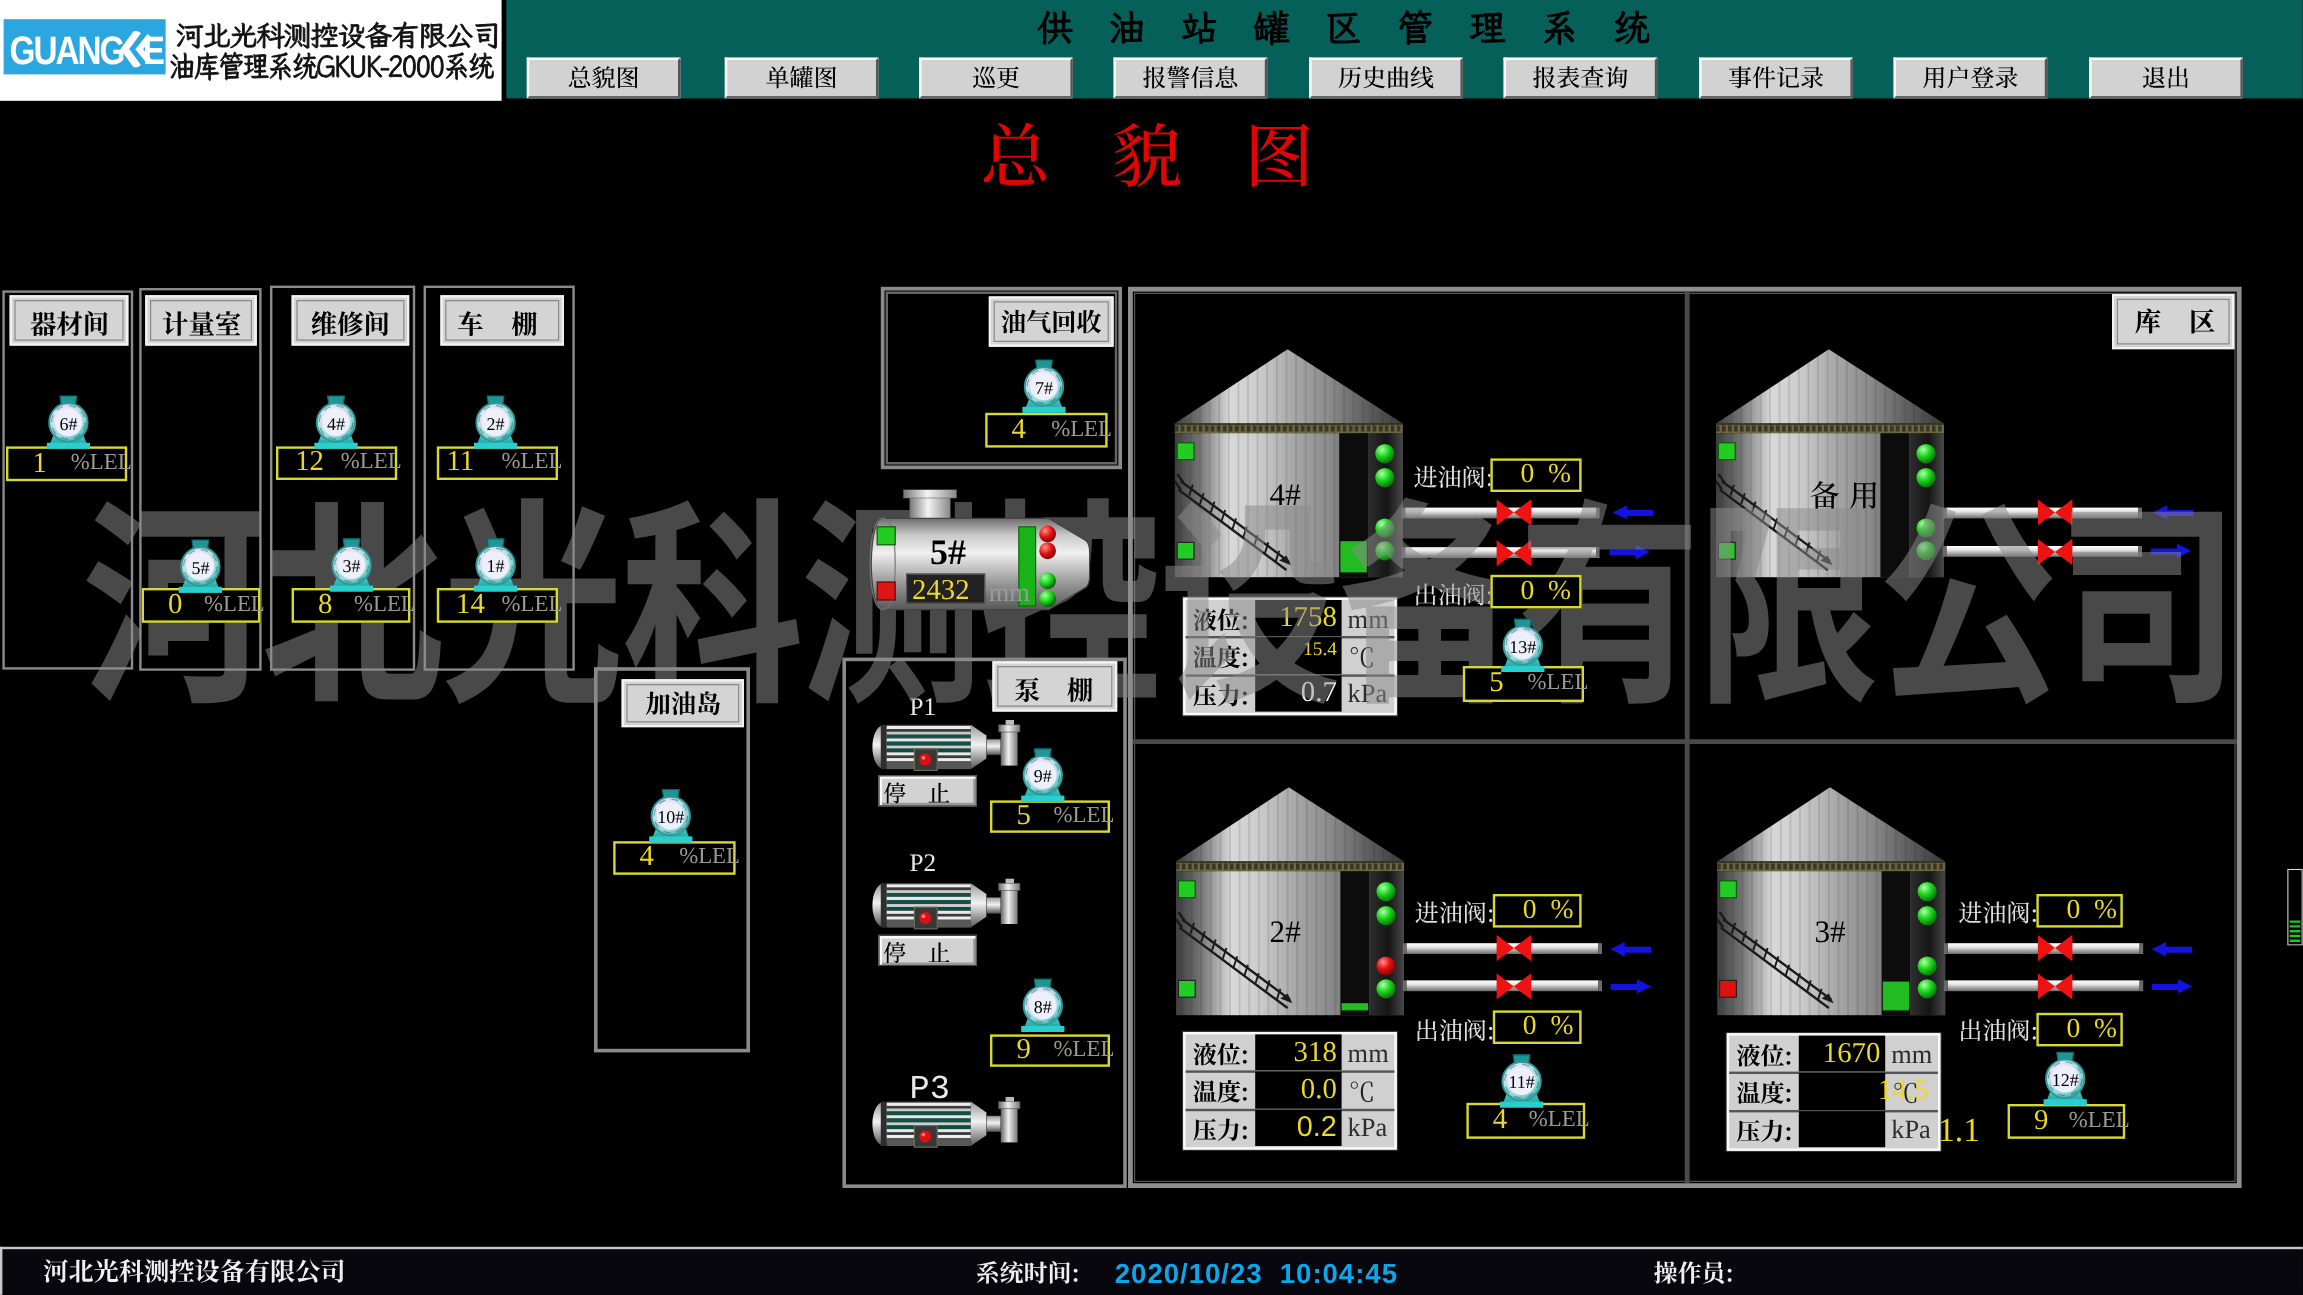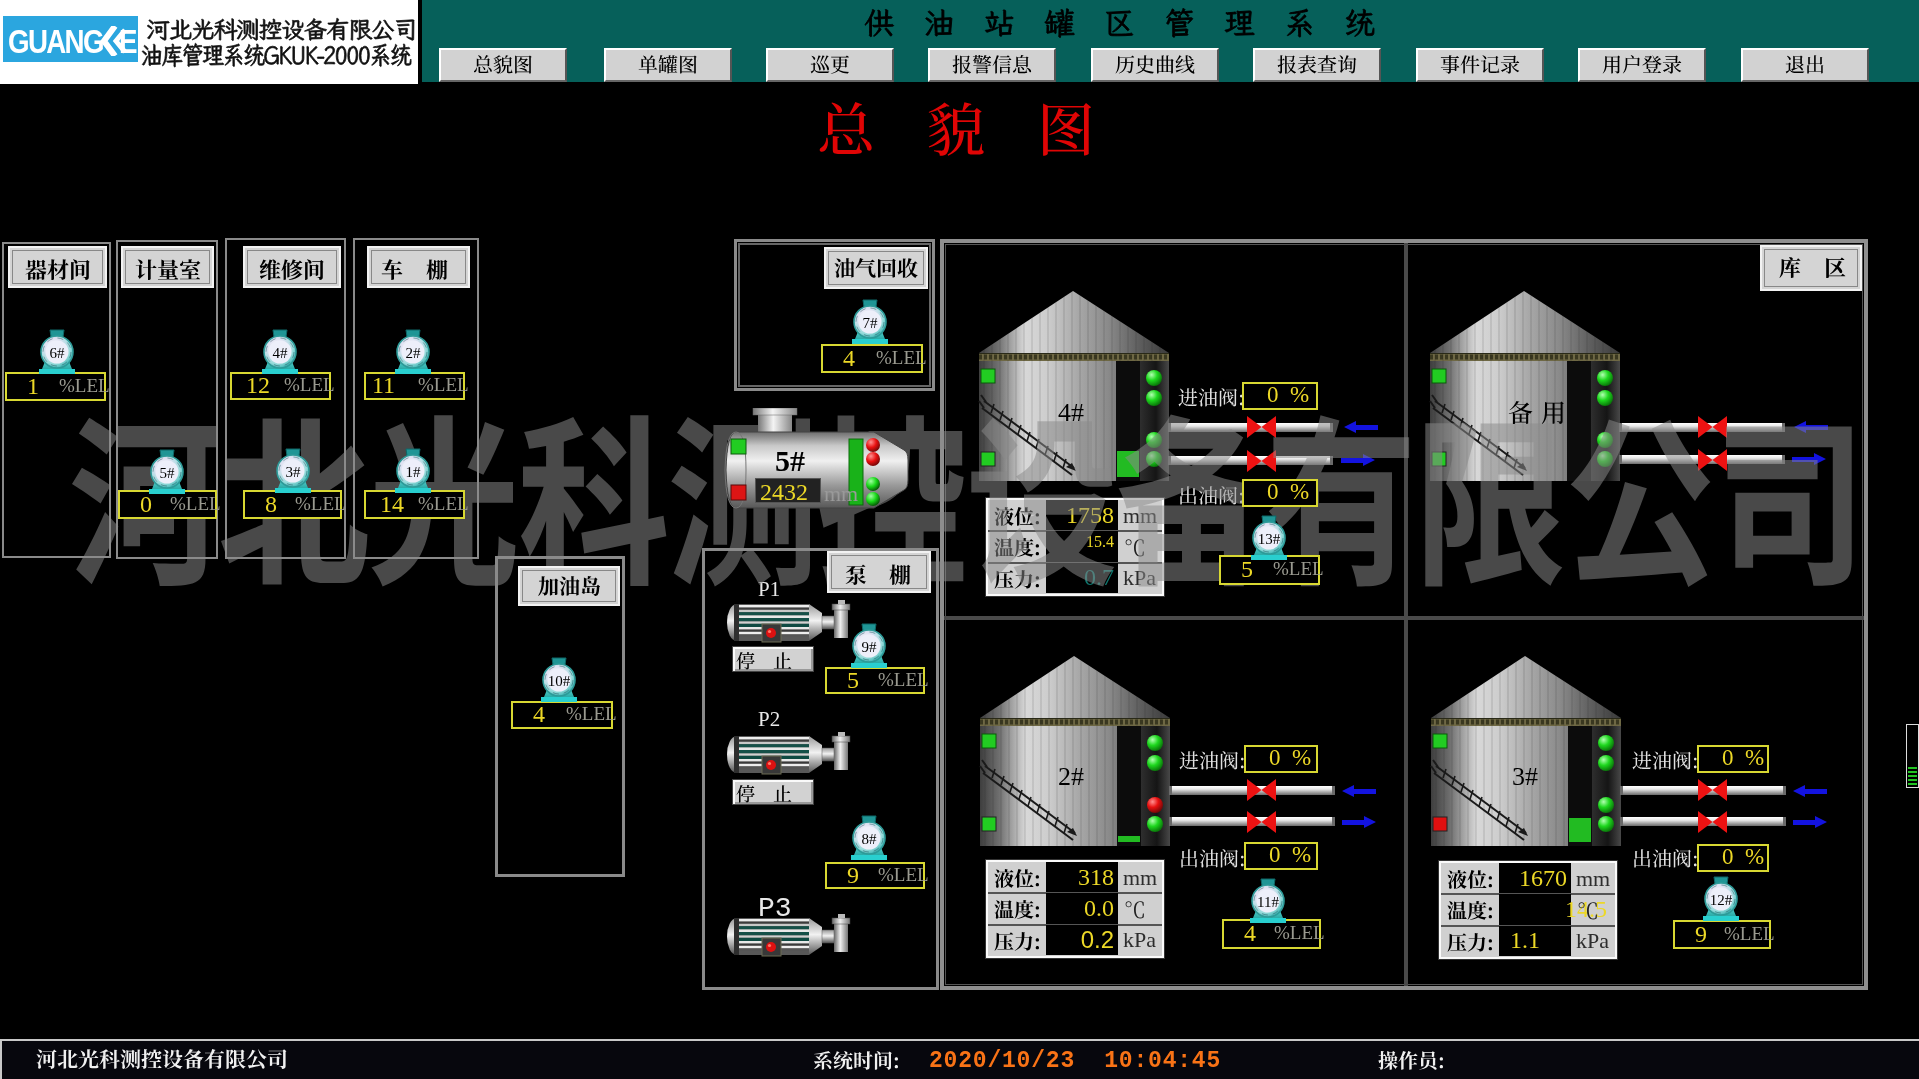--- a/index.html
+++ b/index.html
@@ -1297,21 +1297,21 @@
 <div style="position:absolute;left:988px;top:561.6666666666666px;width:174px;height:2px;background:#555;z-index:6"></div>
 
 <svg style="position:absolute;left:994px;top:567px;z-index:7;overflow:visible" width="49" height="26">
     <g transform="translate(0,20)">
       <path d="M13.4 -6.3 13.2 -6.2C14.1 -5.3 15.1 -3.8 15.5 -2.4C17.7 -1.0 19.4 -5.4 13.4 -6.3ZM16.1 -9.7 14.9 -8.1H12.4V-12.6C12.9 -12.7 13.1 -12.9 13.1 -13.2L10.1 -13.4V-8.1H5.6L5.8 -7.5H10.1V-0.1H3.3L3.5 0.5H18.9C19.2 0.5 19.4 0.4 19.5 0.2C18.6 -0.6 17.2 -1.9 17.2 -1.9L15.9 -0.1H12.4V-7.5H17.6C17.9 -7.5 18.1 -7.6 18.2 -7.8C17.4 -8.6 16.1 -9.7 16.1 -9.7ZM16.9 -16.7 15.6 -15.0H5.4L2.6 -16.2V-10.0C2.6 -6.2 2.5 -1.9 0.6 1.5L0.8 1.7C4.8 -1.5 5.0 -6.4 5.0 -10.0V-14.5H18.6C18.9 -14.5 19.2 -14.6 19.2 -14.8C18.3 -15.6 16.9 -16.7 16.9 -16.7Z M27.8 -16.9C27.8 -15.1 27.8 -13.4 27.7 -11.8H21.6L21.8 -11.2H27.7C27.4 -6.3 26.2 -2.1 20.7 1.5L20.9 1.8C28.3 -1.3 29.8 -5.9 30.2 -11.2H35.1C34.9 -5.8 34.5 -2.0 33.8 -1.4C33.6 -1.2 33.4 -1.1 33.0 -1.1C32.4 -1.1 30.6 -1.2 29.4 -1.3L29.4 -1.1C30.6 -0.9 31.5 -0.5 32.0 -0.1C32.4 0.3 32.5 0.9 32.5 1.6C34.0 1.6 34.9 1.3 35.7 0.6C36.9 -0.5 37.3 -4.3 37.5 -10.8C38.0 -10.9 38.2 -11.0 38.4 -11.2L36.2 -13.1L34.9 -11.8H30.3C30.4 -13.2 30.4 -14.6 30.4 -16.1C30.9 -16.1 31.1 -16.3 31.1 -16.6Z M43.4 0.3C44.3 0.3 45.0 -0.4 45.0 -1.3C45.0 -2.2 44.3 -2.9 43.4 -2.9C42.4 -2.9 41.7 -2.2 41.7 -1.3C41.7 -0.4 42.4 0.3 43.4 0.3ZM43.4 -7.5C44.3 -7.5 45.0 -8.2 45.0 -9.1C45.0 -10.0 44.3 -10.7 43.4 -10.7C42.4 -10.7 41.7 -10.0 41.7 -9.1C41.7 -8.2 42.4 -7.5 43.4 -7.5Z" fill="#000"></path>
     </g>
   </svg>
 
 <div style="position:absolute;left:1046px;top:562.6666666666666px;width:72px;height:30.333333333333332px;background:#000;z-index:6"></div>
 
-<div style="position:absolute;left:1046px;top:564.3333333333333px;color:#0f766e;font-size:24px;font-family:'Liberation Serif',serif;z-index:7;white-space:nowrap">
+<div style="position:absolute;left:1046px;top:564.3333333333333px;color:#ffffff;font-size:24px;font-family:'Liberation Serif',serif;z-index:7;white-space:nowrap">
     <div style="width:68px;text-align:right">0.7</div>
   </div>
 
 <div style="position:absolute;left:1123px;top:565.3333333333333px;color:#2d2d2d;font-size:22px;font-family:'Liberation Serif',serif;z-index:7;white-space:nowrap">kPa</div>
 
 <div style="position:absolute;left:986px;top:860px;width:178px;height:98px;background:#d0d0d0;border:2px solid #fafafa;box-shadow:0 0 0 1px #333;z-index:5"></div>
 
 <svg style="position:absolute;left:994px;top:866px;z-index:7;overflow:visible" width="49" height="26">
     <g transform="translate(0,20)">
       <path d="M1.9 -16.6 1.7 -16.4C2.4 -15.7 3.2 -14.6 3.4 -13.6C5.5 -12.3 7.2 -16.2 1.9 -16.6ZM0.7 -12.2 0.5 -12.0C1.1 -11.3 1.8 -10.2 1.9 -9.2C3.9 -7.8 5.7 -11.5 0.7 -12.2ZM1.7 -4.2C1.5 -4.2 0.9 -4.2 0.9 -4.2V-3.8C1.3 -3.8 1.6 -3.7 1.9 -3.5C2.3 -3.2 2.4 -1.3 2.0 0.8C2.2 1.5 2.6 1.8 3.1 1.8C4.0 1.8 4.7 1.2 4.7 0.2C4.8 -1.6 4.0 -2.3 4.0 -3.4C4.0 -3.9 4.1 -4.6 4.2 -5.2C4.4 -6.2 5.6 -10.3 6.3 -12.5L5.9 -12.6C2.7 -5.3 2.7 -5.3 2.3 -4.6C2.1 -4.2 2.0 -4.2 1.7 -4.2ZM10.9 -16.9V-14.3H5.7L5.9 -13.7H18.9C19.2 -13.7 19.4 -13.8 19.5 -14.0C18.6 -14.8 17.2 -15.9 17.2 -15.9L16.0 -14.3H13.2V-16.1C13.6 -16.2 13.8 -16.4 13.8 -16.6ZM16.2 -9.9C15.9 -7.6 15.2 -5.5 14.2 -3.6C13.2 -4.7 12.5 -6.0 12.1 -7.7L12.8 -8.8C13.3 -8.1 13.7 -7.2 13.7 -6.4C15.2 -5.2 17.0 -8.0 13.0 -9.1L13.5 -9.9ZM12.5 -13.5C12.1 -11.1 10.9 -7.5 9.3 -5.1L9.5 -4.9C10.4 -5.6 11.2 -6.4 11.8 -7.3C12.2 -5.4 12.6 -3.7 13.3 -2.3C12.2 -0.8 10.8 0.5 8.9 1.5L9.1 1.8C11.2 1.1 12.8 0.1 14.1 -1.1C15.0 0.2 16.2 1.1 17.9 1.8C18.1 0.6 18.6 -0.2 19.7 -0.6L19.7 -0.8C18.0 -1.2 16.6 -1.7 15.5 -2.5C17.1 -4.5 18.0 -6.9 18.5 -9.5C19.0 -9.6 19.2 -9.6 19.3 -9.8L17.3 -11.7L16.1 -10.5H13.8C14.1 -11.1 14.4 -11.7 14.7 -12.3C15.2 -12.3 15.3 -12.4 15.4 -12.7ZM8.3 -13.6C7.7 -11.0 6.3 -7.3 4.4 -4.8L4.6 -4.6C5.5 -5.3 6.3 -6.0 7.0 -6.8V1.8H7.4C8.2 1.8 9.0 1.3 9.0 1.2V-8.5C9.4 -8.6 9.6 -8.7 9.6 -8.9L8.8 -9.2C9.4 -10.2 10.0 -11.3 10.4 -12.2C10.9 -12.2 11.1 -12.3 11.2 -12.6Z M28.1 -10.8 27.8 -10.7C28.9 -7.9 29.0 -4.1 28.9 -1.9C30.4 0.8 34.2 -4.2 28.1 -10.8ZM31.0 -16.7V-12.4H26.5L26.6 -11.8H38.5C38.8 -11.8 39.0 -11.9 39.1 -12.1C38.2 -12.9 36.7 -14.1 36.7 -14.1L35.4 -12.4H33.5V-15.9C34.0 -16.0 34.2 -16.2 34.2 -16.4ZM34.5 -11.0C34.2 -7.7 33.5 -3.1 32.7 0.3H26.0L26.2 0.9H39.0C39.3 0.9 39.5 0.8 39.6 0.6C38.6 -0.3 37.1 -1.5 37.1 -1.5L35.7 0.3H33.0C34.8 -2.9 36.3 -7.0 37.1 -9.7C37.6 -9.8 37.8 -10.0 37.8 -10.2ZM24.4 -17.0C23.6 -13.1 22.0 -9.2 20.4 -6.7L20.6 -6.5C21.5 -7.2 22.3 -8.0 23.0 -8.8V1.8H23.4C24.4 1.8 25.3 1.3 25.4 1.1V-10.7C25.7 -10.7 25.9 -10.9 26.0 -11.1L24.9 -11.5C25.6 -12.7 26.3 -14.1 26.9 -15.6C27.3 -15.6 27.6 -15.8 27.7 -16.0Z M43.4 0.3C44.3 0.3 45.0 -0.4 45.0 -1.3C45.0 -2.2 44.3 -2.9 43.4 -2.9C42.4 -2.9 41.7 -2.2 41.7 -1.3C41.7 -0.4 42.4 0.3 43.4 0.3ZM43.4 -7.5C44.3 -7.5 45.0 -8.2 45.0 -9.1C45.0 -10.0 44.3 -10.7 43.4 -10.7C42.4 -10.7 41.7 -10.0 41.7 -9.1C41.7 -8.2 42.4 -7.5 43.4 -7.5Z" fill="#000"></path>
@@ -1401,21 +1401,21 @@
 <div style="position:absolute;left:1441px;top:924.6666666666666px;width:174px;height:2px;background:#555;z-index:6"></div>
 
 <svg style="position:absolute;left:1447px;top:930px;z-index:7;overflow:visible" width="49" height="26">
     <g transform="translate(0,20)">
       <path d="M13.4 -6.3 13.2 -6.2C14.1 -5.3 15.1 -3.8 15.5 -2.4C17.7 -1.0 19.4 -5.4 13.4 -6.3ZM16.1 -9.7 14.9 -8.1H12.4V-12.6C12.9 -12.7 13.1 -12.9 13.1 -13.2L10.1 -13.4V-8.1H5.6L5.8 -7.5H10.1V-0.1H3.3L3.5 0.5H18.9C19.2 0.5 19.4 0.4 19.5 0.2C18.6 -0.6 17.2 -1.9 17.2 -1.9L15.9 -0.1H12.4V-7.5H17.6C17.9 -7.5 18.1 -7.6 18.2 -7.8C17.4 -8.6 16.1 -9.7 16.1 -9.7ZM16.9 -16.7 15.6 -15.0H5.4L2.6 -16.2V-10.0C2.6 -6.2 2.5 -1.9 0.6 1.5L0.8 1.7C4.8 -1.5 5.0 -6.4 5.0 -10.0V-14.5H18.6C18.9 -14.5 19.2 -14.6 19.2 -14.8C18.3 -15.6 16.9 -16.7 16.9 -16.7Z M27.8 -16.9C27.8 -15.1 27.8 -13.4 27.7 -11.8H21.6L21.8 -11.2H27.7C27.4 -6.3 26.2 -2.1 20.7 1.5L20.9 1.8C28.3 -1.3 29.8 -5.9 30.2 -11.2H35.1C34.9 -5.8 34.5 -2.0 33.8 -1.4C33.6 -1.2 33.4 -1.1 33.0 -1.1C32.4 -1.1 30.6 -1.2 29.4 -1.3L29.4 -1.1C30.6 -0.9 31.5 -0.5 32.0 -0.1C32.4 0.3 32.5 0.9 32.5 1.6C34.0 1.6 34.9 1.3 35.7 0.6C36.9 -0.5 37.3 -4.3 37.5 -10.8C38.0 -10.9 38.2 -11.0 38.4 -11.2L36.2 -13.1L34.9 -11.8H30.3C30.4 -13.2 30.4 -14.6 30.4 -16.1C30.9 -16.1 31.1 -16.3 31.1 -16.6Z M43.4 0.3C44.3 0.3 45.0 -0.4 45.0 -1.3C45.0 -2.2 44.3 -2.9 43.4 -2.9C42.4 -2.9 41.7 -2.2 41.7 -1.3C41.7 -0.4 42.4 0.3 43.4 0.3ZM43.4 -7.5C44.3 -7.5 45.0 -8.2 45.0 -9.1C45.0 -10.0 44.3 -10.7 43.4 -10.7C42.4 -10.7 41.7 -10.0 41.7 -9.1C41.7 -8.2 42.4 -7.5 43.4 -7.5Z" fill="#000"></path>
     </g>
   </svg>
 
 <div style="position:absolute;left:1499px;top:925.6666666666666px;width:72px;height:30.333333333333332px;background:#000;z-index:6"></div>
 
-<div style="position:absolute;left:1472px;top:927.3333333333333px;color:#ecd827;font-size:24px;font-family:'Liberation Serif',serif;z-index:7;white-space:nowrap">
+<div style="position:absolute;left:1582px;top:927.3333333333333px;color:#ecd827;font-size:28px;font-family:'Liberation Serif',serif;z-index:7;white-space:nowrap">
     <div style="width:68px;text-align:right">1.1</div>
   </div>
 
 <div style="position:absolute;left:1576px;top:928.3333333333333px;color:#2d2d2d;font-size:22px;font-family:'Liberation Serif',serif;z-index:7;white-space:nowrap">kPa</div>
 
 <svg style="position:absolute;left:1906px;top:724px;z-index:6" width="13" height="64">
 <rect x="0.5" y="0.5" width="12" height="63" fill="#000" stroke="#ddd" stroke-width="1"></rect>
 <g stroke="#21c421" stroke-width="2">
       <line x1="2" y1="44" x2="11" y2="44"></line>
       <line x1="2" y1="48" x2="11" y2="48"></line>
@@ -1432,21 +1432,21 @@
       <path d="M2.0 -17.4 1.9 -17.2C2.7 -16.5 3.7 -15.3 4.0 -14.2C6.3 -12.9 7.8 -17.2 2.0 -17.4ZM0.7 -12.8 0.5 -12.6C1.3 -11.9 2.1 -10.8 2.3 -9.7C4.5 -8.3 6.3 -12.4 0.7 -12.8ZM1.8 -4.4C1.6 -4.4 0.8 -4.4 0.8 -4.4V-4.0C1.3 -3.9 1.6 -3.8 1.9 -3.7C2.4 -3.3 2.5 -1.4 2.1 0.8C2.3 1.5 2.8 1.8 3.3 1.8C4.3 1.8 5.0 1.2 5.0 0.1C5.1 -1.7 4.2 -2.5 4.2 -3.6C4.2 -4.1 4.3 -4.9 4.5 -5.5C4.7 -6.6 6.1 -11.1 6.9 -13.5L6.5 -13.6C2.9 -5.6 2.9 -5.6 2.4 -4.8C2.2 -4.4 2.1 -4.4 1.8 -4.4ZM6.5 -15.6 6.6 -15.1H16.0V-1.3C16.0 -1.0 15.9 -0.8 15.5 -0.8C14.9 -0.8 12.1 -1.0 12.1 -1.0V-0.8C13.4 -0.5 14.0 -0.3 14.4 0.1C14.8 0.5 15.0 1.1 15.0 1.9C18.0 1.7 18.4 0.5 18.4 -1.2V-15.1H20.0C20.3 -15.1 20.5 -15.2 20.6 -15.4C19.7 -16.3 18.1 -17.6 18.1 -17.6L16.7 -15.6ZM9.7 -11.2H11.9V-6.4H9.7ZM7.5 -11.8V-3.2H7.9C9.0 -3.2 9.7 -3.7 9.7 -3.8V-5.8H11.9V-4.0H12.3C13.0 -4.0 14.1 -4.5 14.1 -4.6V-10.9C14.5 -10.9 14.7 -11.1 14.8 -11.2L12.7 -12.8L11.7 -11.8H10.0L7.5 -12.7Z M21.6 -3.7 23.0 -0.6C23.2 -0.7 23.4 -0.9 23.5 -1.2C25.2 -2.4 26.6 -3.5 27.6 -4.4V1.8H28.1C29.0 1.8 30.1 1.3 30.1 1.1V-16.3C30.6 -16.4 30.8 -16.6 30.8 -16.9L27.6 -17.2V-11.6H22.3L22.5 -11.0H27.6V-5.3C25.1 -4.5 22.6 -3.9 21.6 -3.7ZM38.5 -14.0C37.7 -12.6 36.4 -10.7 35.0 -9.1V-16.2C35.5 -16.3 35.7 -16.5 35.7 -16.8L32.5 -17.2V-1.2C32.5 0.6 33.2 1.1 35.3 1.1H37.2C40.5 1.1 41.5 0.7 41.5 -0.4C41.5 -0.9 41.3 -1.1 40.6 -1.4L40.5 -4.5H40.3C39.9 -3.2 39.6 -2.0 39.3 -1.6C39.2 -1.4 39.0 -1.3 38.8 -1.3C38.5 -1.3 38.0 -1.3 37.4 -1.3H35.9C35.2 -1.3 35.0 -1.4 35.0 -1.9V-8.3C37.3 -9.4 39.4 -10.8 40.6 -11.9C41.0 -11.7 41.3 -11.8 41.5 -12.0Z M44.7 -16.5 44.5 -16.4C45.5 -14.9 46.5 -12.9 46.7 -11.0C49.1 -8.9 51.5 -14.1 44.7 -16.5ZM57.8 -16.7C57.0 -14.5 56.0 -12.1 55.2 -10.6L55.4 -10.4C57.1 -11.5 58.8 -13.1 60.3 -14.8C60.8 -14.8 61.1 -14.9 61.2 -15.2ZM51.2 -17.8V-9.5H42.6L42.8 -8.9H48.3C48.2 -4.4 47.1 -0.9 42.6 1.6L42.7 1.9C48.9 0.0 50.8 -3.7 51.2 -8.9H53.4V-0.9C53.4 0.8 53.9 1.3 56.0 1.3H58.1C61.6 1.3 62.5 0.8 62.5 -0.2C62.5 -0.7 62.3 -1.0 61.7 -1.3L61.6 -4.6H61.4C60.9 -3.2 60.6 -1.9 60.3 -1.4C60.2 -1.2 60.1 -1.1 59.8 -1.1C59.5 -1.1 59.0 -1.1 58.3 -1.1H56.6C56.0 -1.1 55.9 -1.2 55.9 -1.6V-8.9H61.8C62.1 -8.9 62.3 -9.0 62.4 -9.3C61.4 -10.1 59.8 -11.3 59.8 -11.3L58.4 -9.5H53.7V-17.0C54.3 -17.1 54.5 -17.3 54.5 -17.6Z M73.3 -15.6 73.2 -15.5C74.0 -14.6 74.9 -13.3 75.1 -12.0C77.3 -10.4 79.2 -14.8 73.3 -15.6ZM72.9 -10.4 72.8 -10.3C73.6 -9.5 74.6 -8.1 74.8 -7.0C77.0 -5.4 78.9 -9.8 72.9 -10.4ZM71.3 -3.8 71.5 -3.2 78.2 -4.5V1.8H78.7C79.6 1.8 80.6 1.2 80.6 1.0V-4.9L83.3 -5.5C83.6 -5.5 83.8 -5.7 83.8 -5.9C83.1 -6.6 81.8 -7.5 81.8 -7.5L80.8 -5.6L80.6 -5.5V-16.4C81.2 -16.5 81.3 -16.7 81.4 -17.0L78.2 -17.3V-5.1ZM70.1 -17.8C68.7 -16.7 66.0 -15.3 63.7 -14.5L63.8 -14.2C64.9 -14.3 66.0 -14.4 67.2 -14.6V-11.3H63.8L64.0 -10.6H66.9C66.2 -7.7 65.0 -4.6 63.4 -2.4L63.6 -2.2C65.0 -3.3 66.2 -4.5 67.2 -5.9V1.9H67.6C68.8 1.9 69.5 1.3 69.6 1.2V-8.8C70.1 -8.0 70.6 -6.9 70.7 -5.9C72.5 -4.4 74.5 -7.9 69.6 -9.5V-10.6H72.5C72.7 -10.6 73.0 -10.8 73.0 -11.0C72.3 -11.8 71.0 -12.9 71.0 -12.9L69.9 -11.3H69.6V-14.9C70.3 -15.1 70.9 -15.2 71.4 -15.4C72.1 -15.2 72.6 -15.2 72.8 -15.4Z M90.4 -17.0V-4.3H90.7C91.7 -4.3 92.3 -4.7 92.3 -4.8V-15.6H95.9V-4.8H96.3C97.3 -4.8 97.9 -5.2 97.9 -5.3V-15.4C98.4 -15.5 98.6 -15.6 98.8 -15.8L96.9 -17.3L95.9 -16.2H92.5ZM104.3 -17.2 101.6 -17.5V-1.0C101.6 -0.7 101.5 -0.6 101.1 -0.6C100.8 -0.6 99.1 -0.7 99.1 -0.7V-0.4C99.9 -0.3 100.3 -0.0 100.6 0.3C100.8 0.7 100.9 1.2 101.0 1.9C103.3 1.6 103.6 0.8 103.6 -0.8V-16.6C104.1 -16.7 104.3 -16.9 104.3 -17.2ZM101.3 -14.9 98.9 -15.1V-3.3H99.2C99.9 -3.3 100.6 -3.6 100.6 -3.8V-14.4C101.1 -14.4 101.3 -14.6 101.3 -14.9ZM85.9 -4.4C85.7 -4.4 85.0 -4.4 85.0 -4.4V-4.0C85.5 -4.0 85.8 -3.9 86.1 -3.7C86.5 -3.4 86.6 -1.3 86.2 0.8C86.4 1.6 86.9 1.9 87.3 1.9C88.3 1.9 88.9 1.2 89.0 0.2C89.0 -1.7 88.2 -2.5 88.2 -3.6C88.2 -4.2 88.3 -4.9 88.4 -5.6C88.6 -6.7 89.5 -11.3 90.1 -13.8L89.7 -13.8C86.9 -5.6 86.9 -5.6 86.5 -4.9C86.3 -4.4 86.2 -4.4 85.9 -4.4ZM84.7 -12.8 84.5 -12.6C85.2 -11.9 85.9 -10.8 86.1 -9.7C88.1 -8.3 90.0 -12.2 84.7 -12.8ZM86.0 -17.6 85.8 -17.4C86.5 -16.7 87.3 -15.4 87.5 -14.3C89.7 -12.8 91.6 -17.0 86.0 -17.6ZM95.9 -13.4 93.1 -14.0C93.1 -5.6 93.3 -1.3 89.2 1.5L89.5 1.8C92.4 0.6 93.8 -1.2 94.4 -3.8C95.2 -2.6 96.1 -1.1 96.3 0.2C98.4 1.8 100.2 -2.4 94.5 -4.3C95.0 -6.6 95.0 -9.4 95.1 -13.0C95.6 -13.0 95.8 -13.2 95.9 -13.4Z M111.8 0.4 112.0 1.0H125.1C125.4 1.0 125.6 0.9 125.7 0.7C124.8 -0.2 123.3 -1.4 123.3 -1.4L122.0 0.4H119.9V-5.1H124.1C124.4 -5.1 124.6 -5.2 124.7 -5.4C123.8 -6.2 122.4 -7.4 122.4 -7.4L121.1 -5.7H113.4L113.6 -5.1H117.5V0.4ZM105.4 -7.7 106.4 -4.9C106.6 -5.0 106.8 -5.2 106.9 -5.5L108.1 -6.2V-1.1C108.1 -0.8 108.0 -0.8 107.7 -0.8C107.3 -0.8 105.6 -0.9 105.6 -0.9V-0.6C106.5 -0.4 106.9 -0.2 107.1 0.2C107.4 0.6 107.5 1.1 107.5 1.9C110.1 1.7 110.4 0.7 110.4 -0.9V-7.7C111.5 -8.4 112.3 -9.0 113.0 -9.5L112.9 -9.7L110.4 -9.0V-12.3H111.8C111.9 -11.6 112.7 -11.2 113.6 -11.7C114.3 -12.2 114.7 -13.1 114.6 -14.1H115.7C115.6 -11.5 115.3 -9.1 112.1 -7.1L112.3 -6.8C116.9 -8.6 117.6 -11.1 117.9 -14.1H119.0V-9.7C119.0 -8.4 119.3 -8.0 120.9 -8.0H122.2C124.6 -8.0 125.3 -8.4 125.3 -9.2C125.3 -9.6 125.2 -9.8 124.6 -10.1L124.6 -11.8H124.3C124.1 -11.0 123.8 -10.3 123.7 -10.1C123.6 -10.0 123.4 -9.9 123.3 -9.9C123.1 -9.9 122.8 -9.9 122.4 -9.9H121.5C121.1 -9.9 121.1 -10.0 121.1 -10.2V-14.1H122.5L122.2 -11.9L122.5 -11.8C123.1 -12.3 124.2 -13.1 124.9 -13.6C125.3 -13.7 125.5 -13.7 125.7 -13.9L123.6 -15.9L122.3 -14.7H119.8V-16.7C120.4 -16.8 120.5 -17.0 120.5 -17.3L117.5 -17.5V-14.7H114.6C114.5 -15.1 114.4 -15.5 114.2 -16.0H114.0C113.8 -14.8 113.0 -13.8 112.5 -13.5L111.5 -14.6L110.5 -12.9H110.4V-16.9C110.9 -17.0 111.2 -17.2 111.2 -17.6L108.1 -17.9V-12.9H105.7L105.8 -12.3H108.1V-8.4C106.9 -8.0 105.9 -7.8 105.4 -7.7Z M127.8 -17.6 127.6 -17.5C128.6 -16.5 129.9 -15.0 130.4 -13.6C132.9 -12.3 134.2 -17.0 127.8 -17.6ZM131.6 -11.2C132.1 -11.3 132.3 -11.4 132.4 -11.6L130.4 -13.3L129.3 -12.2H126.7L126.9 -11.6L129.3 -11.6V-2.8C129.3 -2.4 129.2 -2.2 128.2 -1.7L129.9 0.9C130.2 0.8 130.5 0.4 130.6 -0.1C132.5 -1.9 133.9 -3.6 134.7 -4.5L134.6 -4.7L131.6 -3.1ZM135.1 -16.5V-14.6C135.1 -12.7 134.8 -10.3 132.4 -8.4L132.5 -8.2C137.0 -9.8 137.5 -12.8 137.5 -14.7V-15.7H140.4V-11.5C140.4 -10.1 140.6 -9.6 142.3 -9.6H142.8L141.4 -8.3H133.5L133.7 -7.7H135.1C135.6 -5.2 136.5 -3.4 137.8 -2.0C136.1 -0.5 133.9 0.8 131.3 1.6L131.4 1.9C134.5 1.3 136.9 0.4 138.9 -0.9C140.4 0.4 142.2 1.2 144.4 1.9C144.7 0.6 145.5 -0.2 146.6 -0.4L146.6 -0.7C144.5 -1.0 142.5 -1.5 140.8 -2.3C142.3 -3.7 143.5 -5.3 144.3 -7.2C144.8 -7.2 145.0 -7.3 145.2 -7.5L142.9 -9.6H143.4C145.6 -9.6 146.4 -10.1 146.4 -11.0C146.4 -11.4 146.2 -11.7 145.6 -11.9L145.5 -12.0H145.3C145.2 -11.9 145.0 -11.9 144.8 -11.9C144.7 -11.8 144.5 -11.8 144.4 -11.8C144.2 -11.8 144.0 -11.8 143.7 -11.8H143.1C142.8 -11.8 142.7 -11.9 142.7 -12.2V-15.5C143.1 -15.6 143.3 -15.7 143.5 -15.9L141.3 -17.6L140.2 -16.3H137.8L135.1 -17.3ZM139.0 -3.3C137.4 -4.3 136.2 -5.7 135.4 -7.7H141.5C140.9 -6.0 140.1 -4.6 139.0 -3.3Z M161.4 -6.9H153.5L152.1 -7.4C154.3 -7.9 156.3 -8.7 158.1 -9.5C159.4 -8.8 160.8 -8.3 162.3 -7.8ZM161.6 -6.3V-3.5H158.7V-6.3ZM161.6 -0.1H158.7V-2.9H161.6ZM157.4 -17.0 153.8 -17.9C152.8 -15.1 150.6 -11.8 148.4 -10.0L148.6 -9.8C150.4 -10.6 152.2 -12.0 153.7 -13.4C154.5 -12.4 155.4 -11.4 156.4 -10.7C153.9 -9.1 150.8 -7.8 147.7 -7.0L147.8 -6.7C148.8 -6.8 149.8 -7.0 150.8 -7.2V1.9H151.2C152.2 1.9 153.3 1.3 153.3 1.1V0.5H161.6V1.7H162.0C162.9 1.7 164.1 1.3 164.2 1.1V-5.8C164.6 -5.9 164.9 -6.1 165.0 -6.3L163.5 -7.5C164.1 -7.3 164.8 -7.2 165.5 -7.1C165.8 -8.3 166.4 -9.1 167.5 -9.4L167.5 -9.7C165.1 -9.8 162.6 -10.2 160.3 -10.8C161.7 -11.7 163.0 -12.8 164.0 -14.0C164.6 -14.1 164.8 -14.1 165.0 -14.4L162.6 -16.7L160.9 -15.2H155.4C155.8 -15.7 156.2 -16.2 156.5 -16.7C157.1 -16.7 157.3 -16.8 157.4 -17.0ZM153.3 -0.1V-2.9H156.5V-0.1ZM156.5 -6.3V-3.5H153.3V-6.3ZM154.1 -13.8 154.9 -14.6H160.8C160.0 -13.6 159.0 -12.6 157.8 -11.7C156.4 -12.2 155.1 -12.9 154.1 -13.8Z M176.2 -17.9C175.9 -16.8 175.5 -15.6 175.0 -14.3H168.9L169.1 -13.7H174.7C173.3 -10.8 171.3 -7.8 168.6 -5.7L168.8 -5.4C170.5 -6.3 172.0 -7.3 173.3 -8.5V1.8H173.8C175.0 1.8 175.8 1.3 175.8 1.1V-3.6H182.6V-1.4C182.6 -1.1 182.5 -0.9 182.2 -0.9C181.7 -0.9 179.4 -1.1 179.4 -1.1V-0.8C180.5 -0.6 181.0 -0.3 181.4 0.0C181.7 0.4 181.8 1.0 181.9 1.8C184.7 1.6 185.1 0.6 185.1 -1.1V-9.7C185.6 -9.8 185.9 -10.0 186.1 -10.2L183.5 -12.1L182.4 -10.7H176.1L175.6 -10.9C176.3 -11.8 176.9 -12.8 177.4 -13.7H187.6C187.9 -13.7 188.2 -13.8 188.2 -14.1C187.2 -14.9 185.6 -16.1 185.6 -16.1L184.1 -14.3H177.8C178.1 -15.1 178.5 -15.8 178.8 -16.5C179.3 -16.5 179.5 -16.6 179.6 -16.9ZM175.8 -6.9H182.6V-4.2H175.8ZM175.8 -7.5V-10.1H182.6V-7.5Z M200.4 -15.8H205.2V-12.9H200.4ZM195.4 -0.8 196.8 1.9C197.0 1.8 197.2 1.7 197.3 1.4C200.4 0.0 202.5 -1.1 203.9 -1.9C204.8 -0.4 205.9 0.8 207.4 1.8C207.9 0.6 208.6 -0.1 209.6 -0.3L209.7 -0.5C207.5 -1.3 205.6 -2.4 204.3 -4.3C205.5 -4.6 206.9 -5.2 208.1 -5.9C208.7 -5.8 208.9 -5.8 209.1 -6.1L206.6 -7.8C207.1 -7.9 207.6 -8.1 207.6 -8.2V-15.3C208.0 -15.4 208.4 -15.6 208.5 -15.8L206.1 -17.6L205.0 -16.3H200.6L198.0 -17.3V-15.6L195.8 -17.6L194.6 -16.4H193.1L190.5 -17.4V1.9H190.9C192.1 1.9 192.8 1.3 192.8 1.1V-15.8H194.8C194.5 -14.2 193.9 -11.9 193.5 -10.5C194.6 -9.2 195.0 -7.7 195.0 -6.3C195.0 -5.7 194.8 -5.4 194.6 -5.2C194.4 -5.1 194.3 -5.1 194.1 -5.1C193.9 -5.1 193.2 -5.1 192.9 -5.1V-4.8C193.3 -4.7 193.7 -4.5 193.8 -4.3C194.0 -4.0 194.1 -3.1 194.1 -2.5C196.4 -2.5 197.2 -3.7 197.2 -5.7C197.2 -7.3 196.2 -9.3 194.0 -10.6C195.1 -11.8 196.4 -13.9 197.2 -15.2C197.5 -15.2 197.8 -15.2 198.0 -15.3V-1.2C196.9 -1.0 196.0 -0.9 195.4 -0.8ZM200.4 -12.3H205.2V-9.1H200.4ZM200.4 -8.5H202.0C202.4 -5.8 202.9 -3.8 203.8 -2.2L200.4 -1.6ZM205.2 -8.5V-7.6H205.6C205.8 -7.6 206.1 -7.6 206.3 -7.7C205.6 -6.6 204.7 -5.4 204.0 -4.7C203.3 -5.7 202.7 -7.0 202.4 -8.5Z M222.5 -17.7 222.2 -17.6C223.4 -13.0 225.3 -9.6 228.4 -7.6C228.8 -8.8 229.6 -9.6 230.6 -9.8L230.6 -10.1C227.4 -11.3 224.0 -14.1 222.5 -17.7ZM216.2 -17.3C215.1 -13.3 212.9 -9.6 210.7 -7.4L210.8 -7.2C214.1 -8.9 216.8 -11.6 218.7 -15.7C219.2 -15.6 219.5 -15.8 219.6 -16.0ZM218.4 -11.0C217.9 -8.3 216.9 -4.7 215.9 -1.8C214.2 -1.7 212.8 -1.7 211.9 -1.7L213.2 1.6C213.5 1.5 213.7 1.3 213.9 1.1C218.9 -0.1 222.4 -1.0 225.0 -1.8C225.5 -0.8 225.9 0.3 226.1 1.3C229.0 3.6 231.1 -2.8 222.3 -6.3L222.1 -6.1C223.0 -5.1 223.9 -3.8 224.6 -2.4C221.8 -2.2 219.0 -2.0 216.7 -1.9C218.5 -4.4 220.1 -7.4 221.1 -9.7C221.6 -9.7 221.8 -9.9 221.9 -10.1Z M232.0 -12.9 232.2 -12.3H245.2C245.5 -12.3 245.8 -12.4 245.8 -12.6C244.9 -13.4 243.3 -14.6 243.3 -14.6L242.0 -12.9ZM232.7 -16.3 232.8 -15.8H247.1V-1.4C247.1 -1.1 246.9 -0.9 246.5 -0.9C245.9 -0.9 242.7 -1.1 242.7 -1.1V-0.8C244.1 -0.6 244.8 -0.3 245.2 0.1C245.7 0.5 245.8 1.1 246.0 1.9C249.1 1.6 249.6 0.6 249.6 -1.1V-15.3C250.0 -15.4 250.3 -15.6 250.4 -15.8L248.0 -17.7L246.8 -16.3ZM240.7 -9.0V-4.2H236.2V-9.0ZM233.9 -9.6V-1.0H234.2C235.2 -1.0 236.2 -1.5 236.2 -1.7V-3.5H240.7V-1.8H241.1C242.0 -1.8 243.1 -2.3 243.1 -2.5V-8.6C243.6 -8.7 243.9 -8.9 244.0 -9.0L241.7 -10.8L240.5 -9.6H236.3L233.9 -10.6Z" fill="#f0f0f0"></path>
     </g>
   </svg>
 
 <svg style="position:absolute;left:813px;top:1048px;z-index:4;overflow:visible" width="89" height="26">
     <g transform="translate(0,20)">
       <path d="M12.6 -4.1 12.5 -4.0C13.9 -2.8 15.7 -0.9 16.3 0.7C18.8 2.1 20.1 -2.9 12.6 -4.1ZM5.2 -4.4C4.4 -2.8 2.7 -0.5 0.9 0.9L1.0 1.1C3.4 0.2 5.7 -1.3 7.1 -2.6C7.5 -2.5 7.7 -2.6 7.8 -2.8ZM12.4 -13.2C11.1 -11.3 8.9 -8.8 6.9 -6.8C4.4 -6.8 2.4 -6.8 1.0 -6.8L2.4 -4.2C2.6 -4.3 2.8 -4.4 3.0 -4.6L8.8 -5.4V1.7H9.2C10.4 1.7 11.1 1.2 11.1 1.1V-5.7C12.8 -5.9 14.3 -6.1 15.5 -6.4C16.1 -5.7 16.6 -5.1 16.9 -4.5C19.3 -3.4 20.2 -8.3 13.0 -8.8L12.8 -8.7C13.5 -8.2 14.3 -7.6 15.0 -7.0L8.1 -6.8C10.5 -8.3 13.0 -10.2 14.5 -11.7C15.0 -11.6 15.3 -11.7 15.4 -12.0ZM15.4 -17.1C12.2 -16.0 5.9 -14.6 1.1 -14.0L1.1 -13.7C3.1 -13.7 5.3 -13.8 7.5 -13.9C7.1 -13.0 6.5 -12.0 6.0 -11.0C5.3 -11.4 4.2 -11.7 2.7 -11.7L2.6 -11.6C3.7 -10.8 5.2 -9.4 5.8 -8.2C7.3 -7.5 8.2 -9.3 6.7 -10.6C7.9 -11.4 9.2 -12.4 10.0 -13.1C10.4 -13.0 10.7 -13.2 10.8 -13.4L9.1 -14.1C11.8 -14.3 14.3 -14.6 16.3 -14.9C17.0 -14.6 17.4 -14.6 17.7 -14.8Z M20.8 -1.9 21.8 0.9C22.1 0.8 22.3 0.6 22.3 0.3C25.0 -1.1 26.9 -2.4 28.2 -3.3L28.1 -3.5C25.2 -2.7 22.1 -2.1 20.8 -1.9ZM31.0 -17.0 30.9 -16.9C31.5 -16.2 32.2 -15.0 32.4 -14.0C34.5 -12.6 36.4 -16.6 31.0 -17.0ZM26.6 -15.7 23.8 -16.8C23.4 -15.2 22.1 -12.2 21.1 -11.2C21.0 -11.1 20.5 -10.9 20.5 -10.9L21.5 -8.4C21.7 -8.5 21.8 -8.6 22.0 -8.8C22.7 -9.1 23.5 -9.4 24.1 -9.7C23.3 -8.3 22.3 -7.0 21.5 -6.3C21.3 -6.2 20.8 -6.1 20.8 -6.1L21.8 -3.6C22.0 -3.6 22.1 -3.7 22.2 -3.9C24.7 -4.8 26.8 -5.8 28.0 -6.3L27.9 -6.6C25.9 -6.3 23.9 -6.2 22.5 -6.1C24.4 -7.5 26.6 -9.8 27.8 -11.5C28.2 -11.4 28.4 -11.5 28.5 -11.7L25.9 -13.2C25.7 -12.6 25.3 -11.7 24.8 -10.8L21.9 -10.8C23.4 -12.0 25.0 -13.9 26.0 -15.4C26.3 -15.3 26.6 -15.5 26.6 -15.7ZM37.5 -15.2 36.3 -13.6H27.2L27.4 -13.0H31.5C30.8 -11.9 29.3 -10.0 28.1 -9.4C27.9 -9.3 27.5 -9.3 27.5 -9.3L28.5 -6.6C28.7 -6.7 28.9 -6.9 29.1 -7.1L29.8 -7.3V-6.5C29.8 -3.8 29.1 -0.6 25.0 1.6L25.1 1.8C31.5 0.0 32.2 -3.7 32.2 -6.5V-7.8L33.5 -8.1V-0.7C33.5 0.7 33.8 1.2 35.4 1.2H36.6C38.9 1.2 39.6 0.7 39.6 -0.1C39.6 -0.6 39.5 -0.8 38.9 -1.1L38.9 -3.7H38.6C38.3 -2.6 38.0 -1.5 37.8 -1.2C37.7 -1.0 37.6 -1.0 37.5 -1.0C37.3 -1.0 37.1 -1.0 36.8 -1.0H36.2C35.8 -1.0 35.8 -1.1 35.8 -1.3V-8.3V-8.6L36.4 -8.8C36.7 -8.2 36.9 -7.6 37.0 -7.1C39.2 -5.5 40.9 -9.9 34.9 -11.6L34.7 -11.5C35.2 -10.9 35.7 -10.1 36.1 -9.3C33.5 -9.2 31.0 -9.2 29.4 -9.2C30.9 -9.9 32.6 -10.9 33.7 -11.9C34.1 -11.8 34.3 -12.0 34.4 -12.2L32.1 -13.0H39.1C39.4 -13.0 39.6 -13.1 39.7 -13.4C38.8 -14.1 37.5 -15.2 37.5 -15.2Z M48.9 -9.4 48.7 -9.3C49.6 -8.0 50.3 -6.2 50.3 -4.6C52.4 -2.5 54.8 -7.2 48.9 -9.4ZM45.6 -3.6H43.5V-8.7H45.6ZM41.4 -15.8V-0.0H41.7C42.9 -0.0 43.5 -0.5 43.5 -0.7V-3.0H45.6V-1.1H46.0C46.8 -1.1 47.8 -1.6 47.8 -1.8V-13.9C48.2 -14.0 48.5 -14.1 48.7 -14.3L46.5 -16.0L45.4 -14.8H43.8ZM45.6 -9.3H43.5V-14.3H45.6ZM57.8 -13.8 56.6 -12.0H56.5V-15.9C57.0 -15.9 57.2 -16.1 57.2 -16.4L54.0 -16.7V-12.0H48.0L48.2 -11.4H54.0V-1.2C54.0 -1.0 53.9 -0.8 53.5 -0.8C53.0 -0.8 50.1 -1.0 50.1 -1.0V-0.7C51.4 -0.5 52.0 -0.3 52.4 0.1C52.8 0.5 53.0 1.0 53.1 1.8C56.0 1.5 56.5 0.6 56.5 -1.1V-11.4H59.2C59.5 -11.4 59.7 -11.5 59.8 -11.7C59.1 -12.6 57.8 -13.8 57.8 -13.8Z M63.7 -17.1 63.5 -16.9C64.4 -16.0 65.4 -14.5 65.8 -13.2C68.0 -11.8 69.6 -16.2 63.7 -17.1ZM65.1 -14.2 61.9 -14.5V1.8H62.4C63.3 1.8 64.2 1.3 64.2 1.0V-13.5C64.9 -13.6 65.0 -13.9 65.1 -14.2ZM71.6 -3.9H68.2V-7.3H71.6ZM66.1 -12.4V-1.5H66.4C67.5 -1.5 68.2 -2.0 68.2 -2.1V-3.3H71.6V-1.9H72.0C72.8 -1.9 73.8 -2.5 73.8 -2.7V-10.7C74.1 -10.8 74.3 -10.9 74.4 -11.0L72.5 -12.6L71.5 -11.5H68.3ZM71.6 -11.0V-7.8H68.2V-11.0ZM75.6 -15.2H68.3L68.5 -14.6H75.8V-1.3C75.8 -1.0 75.6 -0.9 75.3 -0.9C74.8 -0.9 72.5 -1.0 72.5 -1.0V-0.7C73.6 -0.6 74.1 -0.3 74.4 0.1C74.8 0.4 74.9 1.0 75.0 1.7C77.7 1.5 78.0 0.5 78.0 -1.0V-14.3C78.4 -14.3 78.7 -14.5 78.9 -14.7L76.6 -16.4Z M83.4 0.3C84.3 0.3 85.0 -0.4 85.0 -1.3C85.0 -2.2 84.3 -2.9 83.4 -2.9C82.4 -2.9 81.7 -2.2 81.7 -1.3C81.7 -0.4 82.4 0.3 83.4 0.3ZM83.4 -7.5C84.3 -7.5 85.0 -8.2 85.0 -9.1C85.0 -10.0 84.3 -10.7 83.4 -10.7C82.4 -10.7 81.7 -10.0 81.7 -9.1C81.7 -8.2 82.4 -7.5 83.4 -7.5Z" fill="#f0f0f0"></path>
     </g>
   </svg>
 
-<div style="position:absolute;left:929px;top:1048px;color:#f97316;font-size:23px;letter-spacing:0.8px;font-family:Liberation Mono, monospace;font-weight:bold;z-index:4;white-space:nowrap">2020/10/23&nbsp;&nbsp;10:04:45</div>
+<div style="position:absolute;left:929px;top:1048px;color:#0ea5e9;font-size:23px;letter-spacing:0.8px;font-family:Liberation Sans, sans-serif;font-weight:bold;z-index:4;white-space:nowrap">2020/10/23&nbsp;&nbsp;10:04:45</div>
 
 <svg style="position:absolute;left:1378px;top:1048px;z-index:4;overflow:visible" width="69" height="26">
     <g transform="translate(0,20)">
       <path d="M7.1 -11.1V-9.0L7.0 -9.1L5.1 -8.6V-11.9H7.5C7.8 -11.9 8.0 -12.0 8.1 -12.2C7.4 -12.9 6.3 -14.0 6.3 -14.0L5.3 -12.5H5.1V-16.1C5.6 -16.2 5.8 -16.4 5.9 -16.7L2.9 -17.0V-12.5H0.6L0.8 -11.9H2.9V-8.0C1.8 -7.7 0.9 -7.5 0.4 -7.4L1.3 -4.7C1.6 -4.8 1.8 -5.0 1.9 -5.2L2.9 -5.9V-1.0C2.9 -0.8 2.9 -0.7 2.5 -0.7C2.2 -0.7 0.6 -0.8 0.6 -0.8V-0.5C1.4 -0.4 1.8 -0.2 2.1 0.2C2.3 0.5 2.4 1.1 2.4 1.8C4.8 1.6 5.1 0.7 5.1 -0.9V-7.4L7.1 -8.8V-6.4H7.4C8.4 -6.4 8.9 -6.8 8.9 -7.0V-7.5H10.4V-6.8H10.7C11.4 -6.8 12.3 -7.2 12.3 -7.4V-10.4C12.6 -10.4 12.8 -10.5 12.9 -10.7L11.1 -12.0L10.2 -11.1H9.1L7.1 -11.9ZM13.4 -11.1V-6.8L11.6 -6.9V-5.0H6.5L6.7 -4.4H10.3C9.4 -2.5 7.8 -0.6 5.8 0.8L5.9 1.0C8.2 0.1 10.2 -1.0 11.6 -2.5V1.8H12.1C12.9 1.8 13.9 1.4 13.9 1.2V-4.4H14.0C14.8 -2.1 16.1 -0.3 17.9 0.9C18.1 -0.3 18.7 -1.0 19.6 -1.2L19.6 -1.4C17.8 -1.9 15.7 -3.0 14.5 -4.4H18.9C19.2 -4.4 19.5 -4.5 19.5 -4.8C18.6 -5.5 17.3 -6.6 17.3 -6.6L16.0 -5.0H13.9V-6.2C14.3 -6.3 14.4 -6.5 14.5 -6.7L14.1 -6.7C14.8 -6.8 15.2 -7.1 15.2 -7.2V-7.5H16.8V-6.9H17.1C17.8 -6.9 18.8 -7.3 18.8 -7.5V-10.3C19.1 -10.4 19.4 -10.5 19.5 -10.6L17.5 -12.1L16.6 -11.1H15.4L13.4 -11.9ZM9.2 -15.9V-11.9H9.6C10.7 -11.9 11.3 -12.3 11.3 -12.5V-12.6H14.4V-12.1H14.8C15.5 -12.1 16.6 -12.6 16.6 -12.7V-15.1C16.9 -15.2 17.2 -15.3 17.3 -15.4L15.2 -17.0L14.2 -15.9H11.5L9.2 -16.9ZM11.3 -13.1V-15.4H14.4V-13.1ZM8.9 -8.1V-10.5H10.4V-8.1ZM15.2 -8.0V-10.5H16.8V-8.0Z M30.2 -17.0C29.3 -13.5 27.6 -9.8 26.1 -7.6L26.3 -7.4C28.0 -8.6 29.5 -10.2 30.8 -12.1H31.3V1.8H31.7C33.0 1.8 33.7 1.3 33.7 1.1V-3.5H38.6C38.9 -3.5 39.1 -3.6 39.2 -3.9C38.2 -4.7 36.7 -5.8 36.7 -5.8L35.4 -4.1H33.7V-7.9H38.2C38.5 -7.9 38.7 -8.0 38.8 -8.2C37.9 -9.0 36.5 -10.1 36.5 -10.1L35.3 -8.5H33.7V-12.1H39.0C39.3 -12.1 39.5 -12.2 39.5 -12.5C38.6 -13.3 37.2 -14.4 37.2 -14.4L35.8 -12.7H31.1C31.7 -13.6 32.2 -14.5 32.6 -15.5C33.1 -15.4 33.3 -15.6 33.4 -15.8ZM25.0 -17.0C24.0 -13.0 22.2 -9.0 20.4 -6.4L20.6 -6.3C21.6 -7.0 22.4 -7.8 23.2 -8.7V1.8H23.7C24.6 1.8 25.5 1.3 25.6 1.1V-10.3C26.0 -10.4 26.1 -10.5 26.2 -10.7L25.1 -11.1C25.9 -12.4 26.7 -13.9 27.4 -15.6C27.9 -15.5 28.1 -15.7 28.2 -15.9Z M52.0 -8.0 48.8 -8.2C48.8 -3.4 49.0 -0.6 41.2 1.5L41.4 1.8C47.0 0.9 49.4 -0.5 50.4 -2.4C53.3 -1.2 55.2 0.3 56.2 1.3C58.4 3.2 62.5 -1.5 50.6 -2.8C51.2 -4.1 51.3 -5.6 51.3 -7.4C51.7 -7.5 51.9 -7.7 52.0 -8.0ZM45.4 -2.2V-9.0H54.9V-2.2H55.3C56.0 -2.2 57.2 -2.6 57.2 -2.8V-8.7C57.5 -8.7 57.8 -8.9 57.9 -9.0L55.7 -10.7L54.7 -9.5H45.5L43.0 -10.5V-1.5H43.4C44.3 -1.5 45.4 -2.0 45.4 -2.2ZM46.5 -11.3V-11.7H53.9V-10.9H54.3C55.1 -10.9 56.2 -11.3 56.2 -11.5V-14.8C56.6 -14.9 56.9 -15.1 57.0 -15.2L54.8 -16.8L53.7 -15.7H46.6L44.2 -16.7V-10.6H44.5C45.4 -10.6 46.5 -11.1 46.5 -11.3ZM53.9 -15.1V-12.3H46.5V-15.1Z M63.4 0.3C64.3 0.3 65.0 -0.4 65.0 -1.3C65.0 -2.2 64.3 -2.9 63.4 -2.9C62.4 -2.9 61.7 -2.2 61.7 -1.3C61.7 -0.4 62.4 0.3 63.4 0.3ZM63.4 -7.5C64.3 -7.5 65.0 -8.2 65.0 -9.1C65.0 -10.0 64.3 -10.7 63.4 -10.7C62.4 -10.7 61.7 -10.0 61.7 -9.1C61.7 -8.2 62.4 -7.5 63.4 -7.5Z" fill="#f0f0f0"></path>
     </g>
   </svg>
 
 <svg style="position:absolute;left:0;top:0;z-index:10;pointer-events:none" width="1919" height="1079">
     <g transform="translate(69,570)">
       <path d="M3.0 -86.1C12.0 -80.4 25.3 -71.7 31.6 -66.4L41.7 -84.6C35.0 -89.5 21.5 -97.6 12.9 -102.3ZM7.2 -0.5 22.7 14.2C31.8 -3.6 41.4 -24.4 49.4 -43.5L36.1 -58.1C26.9 -36.9 15.4 -14.2 7.2 -0.5ZM9.9 -136.5C18.9 -130.3 31.5 -121.2 37.7 -115.6L48.1 -132.1V-122.7H118.1V-11.6C118.1 -7.6 116.9 -6.4 113.2 -6.2C109.2 -6.2 95.7 -6.0 83.7 -6.9C86.6 -0.9 89.9 9.6 90.7 16.0C107.7 16.0 119.0 15.7 126.4 12.2C133.7 8.6 136.5 2.0 136.5 -11.3V-122.7H147.6V-144.0H48.1V-133.6C41.4 -138.9 28.8 -146.9 20.2 -152.2ZM54.6 -103.6V-23.7H71.1V-35.9H105.0V-103.6ZM71.1 -84.1H88.2V-55.3H71.1Z" fill="#8a8a8a" fill-opacity="0.53"></path>

